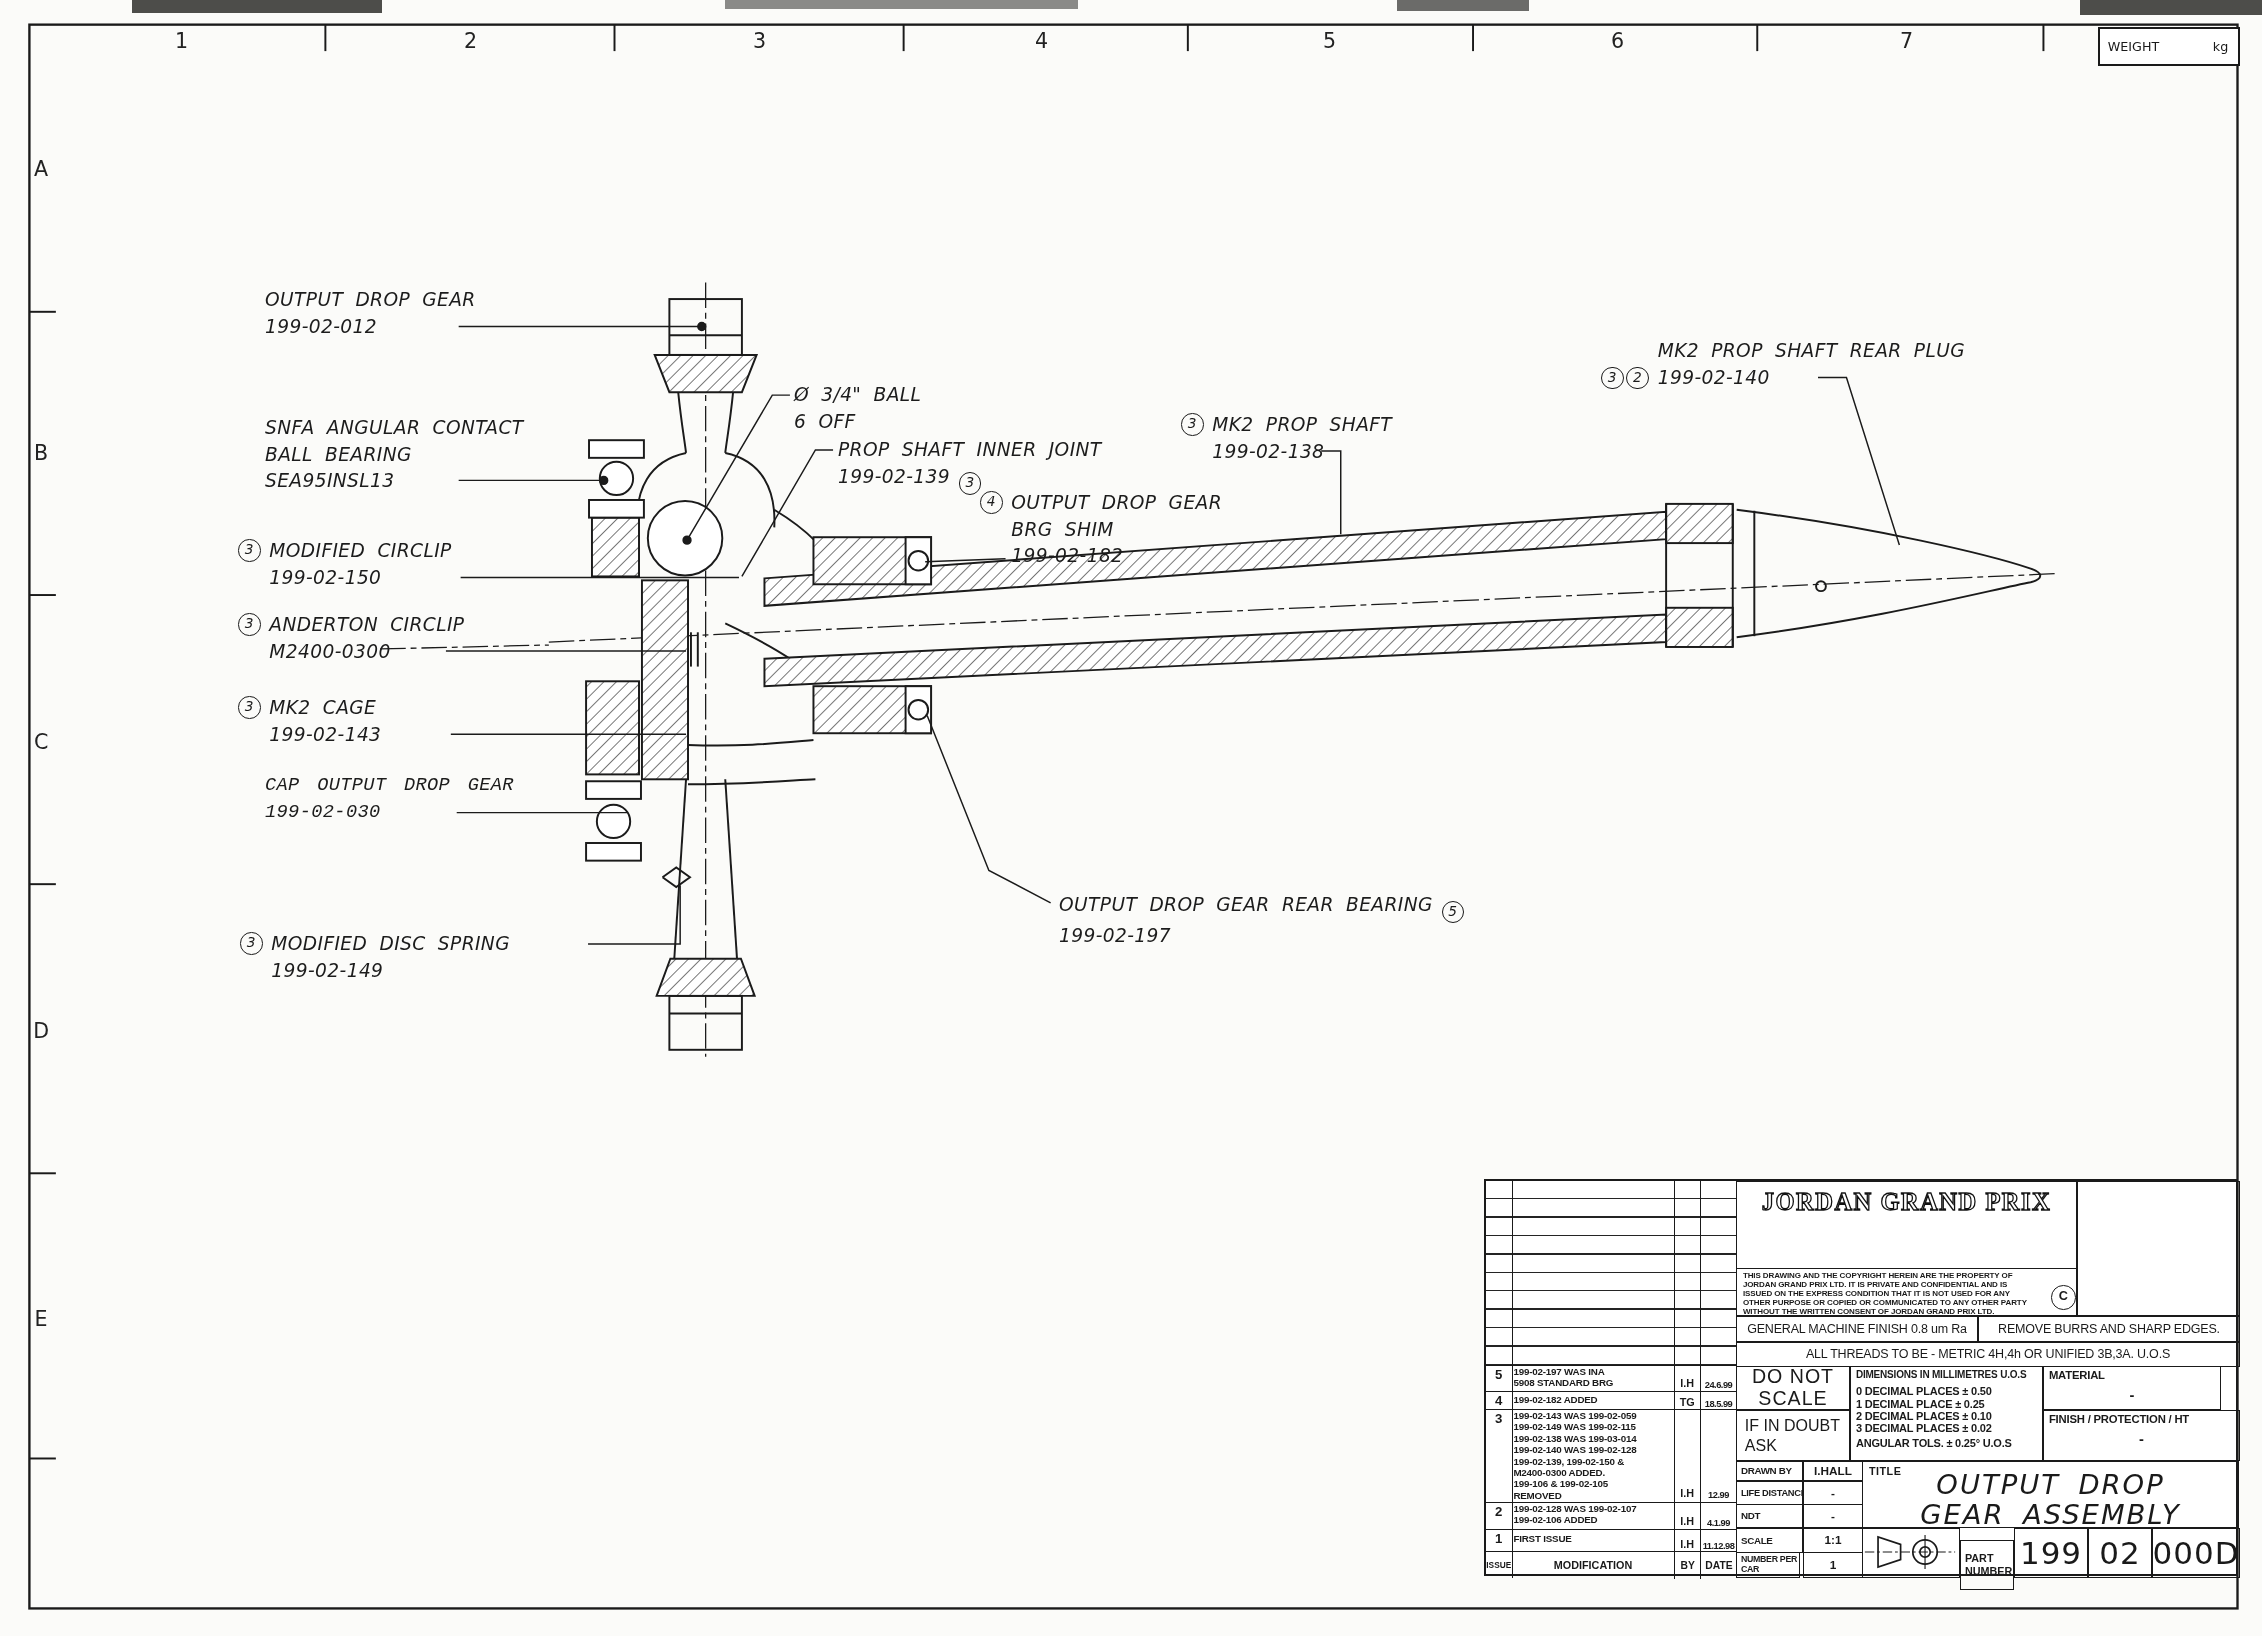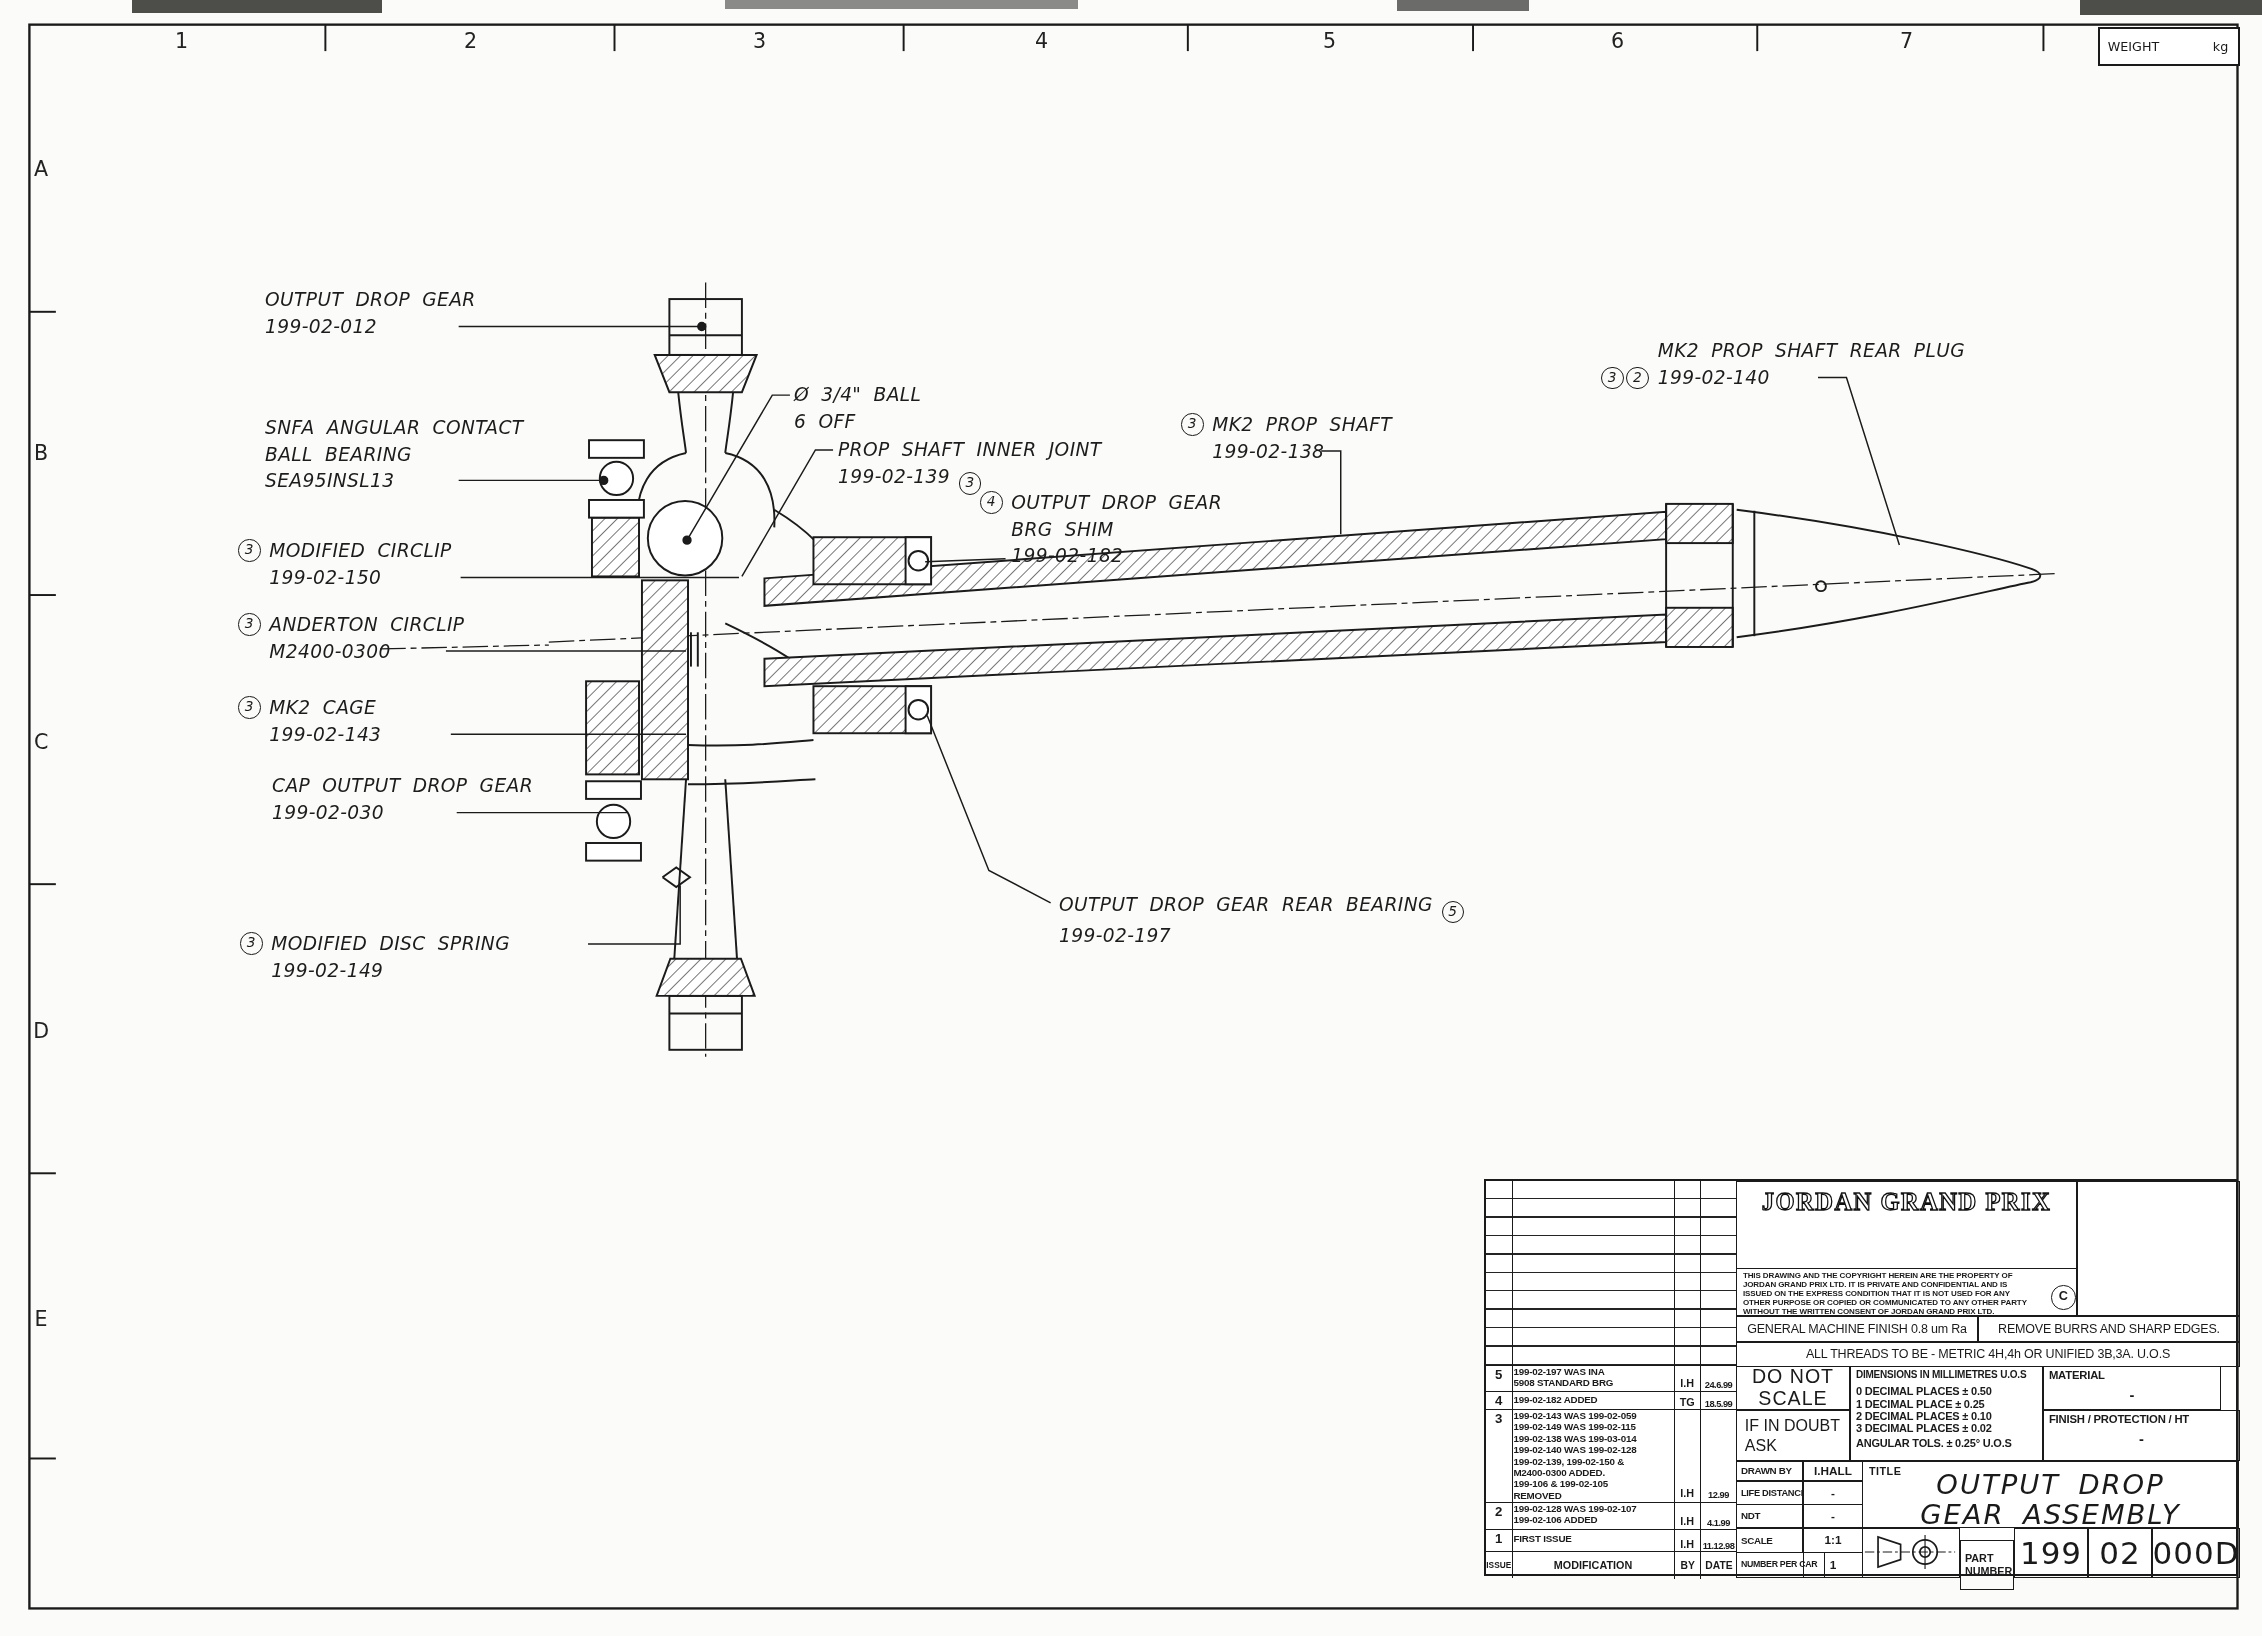--- a/index.html
+++ b/index.html
@@ -260,21 +260,21 @@
   </div>
 
   <div class="co" style="left:238px;top:695px;">
     <span class="balloon">3</span>
     <div class="txt">
         <div>MK2 CAGE</div>
         <div>199-02-143</div>
       </div>
   </div>
 
-  <div class="co" style="left:272px;top:773px;">
+  <div class="co" style="left:265px;top:773px;font-family:Liberation Mono, monospace;">
     <div class="txt">
         <div>CAP OUTPUT DROP GEAR</div>
         <div>199-02-030</div>
       </div>
   </div>
 
   <div class="co" style="left:1059px;top:892px;">
     <div class="txt">
       <div><span>OUTPUT DROP GEAR REAR BEARING</span><span class="balloon suffix">5</span></div>
       <div>199-02-197</div>
@@ -406,21 +406,21 @@
     </div>
 
     <div class="cell plabel" style="left:250px;top:280px;width:67px;height:19.6px;">DRAWN BY</div>
     <div class="cell pvalue" style="left:317px;top:280px;width:60px;height:19.6px;">I.HALL</div>
     <div class="cell plabel" style="left:250px;top:300px;width:67px;height:23.5px;font-size:9.3px;">LIFE DISTANCE</div>
     <div class="cell pvalue" style="left:317px;top:300px;width:60px;height:23.5px;">-</div>
     <div class="cell plabel" style="left:250px;top:323px;width:67px;height:23.5px;">NDT</div>
     <div class="cell pvalue" style="left:317px;top:323px;width:60px;height:23.5px;">-</div>
     <div class="cell plabel" style="left:250px;top:347px;width:67px;height:24.5px;">SCALE</div>
     <div class="cell pvalue" style="left:317px;top:347px;width:60px;height:24.5px;">1:1</div>
-    <div class="cell plabel" style="left:250px;top:371px;width:89px;height:25.5px;font-size:8.8px;line-height:9.8px;white-space:normal;">NUMBER PER CAR</div>
+    <div class="cell plabel" style="left:250px;top:371px;width:64px;height:25.5px;font-size:8.8px;line-height:9.8px;white-space:normal;">NUMBER PER CAR</div>
     <div class="cell pvalue" style="left:317px;top:371px;width:60px;height:25.5px;">1</div>
 
     <div class="cell title-area" style="left:376px;top:280px;width:377px;height:67px;">
       <div class="title-lab">TITLE</div>
       <div class="title-big">
           <div>OUTPUT DROP</div>
           <div>GEAR ASSEMBLY</div>
         </div>
     </div>
 

